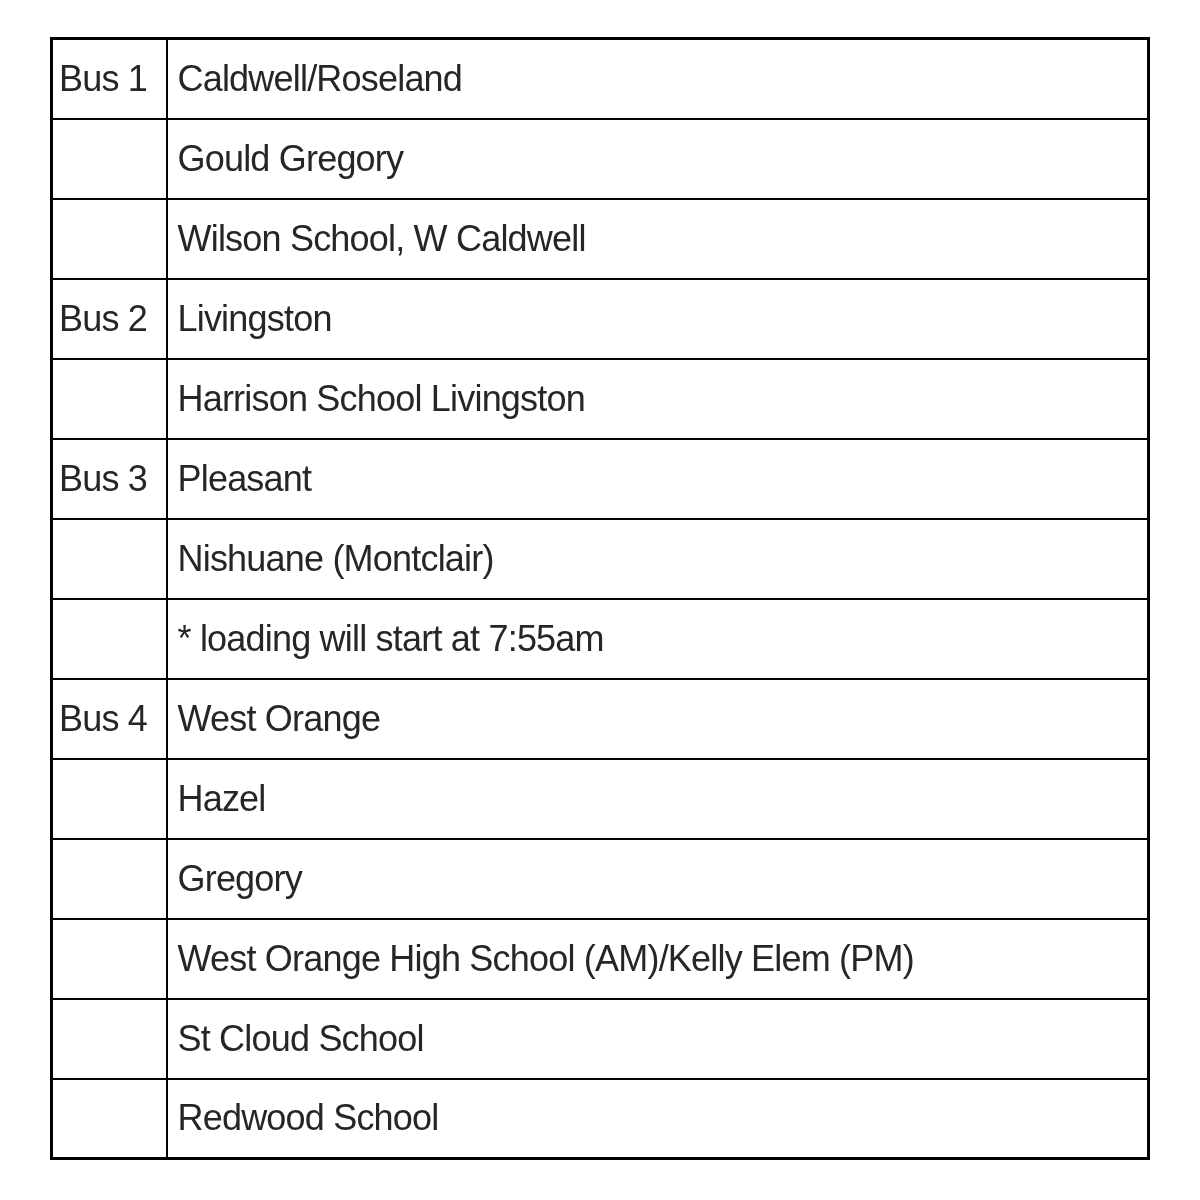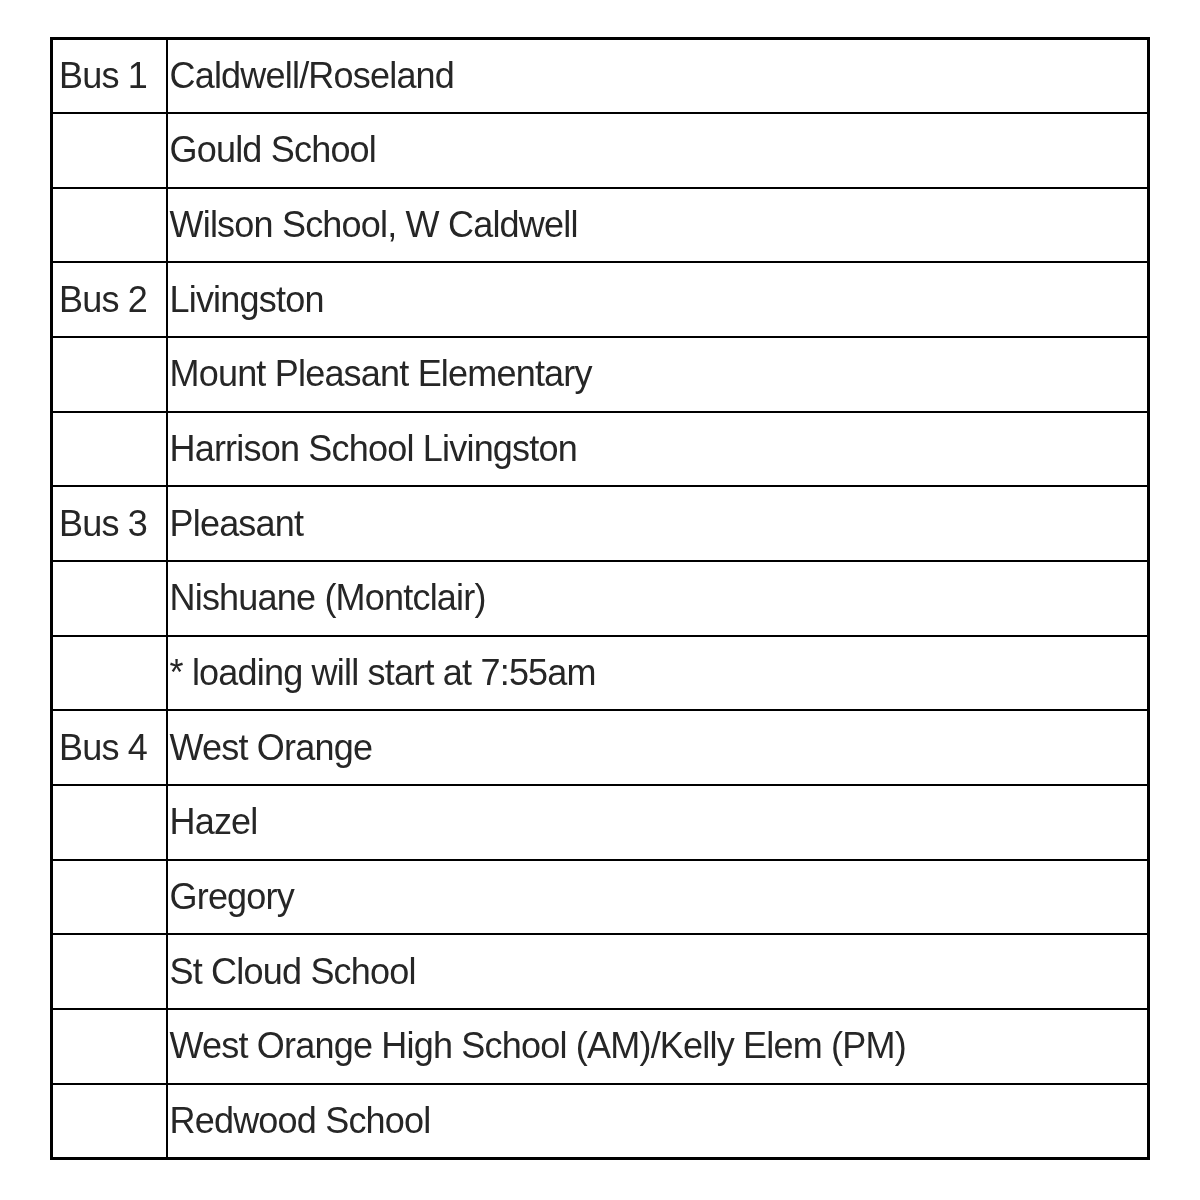--- a/index.html
+++ b/index.html
@@ -50,55 +50,51 @@
   table.bus-table tr:last-child td { border-bottom-width: 3px; }
   table.bus-table td:first-child { border-left-width: 3px; }
   table.bus-table td:last-child { border-right-width: 3px; }
 
   td.bus-cell {
     width: 115px;
     padding-left: 6px;
   }
 
   td.location-cell {
-    padding-left: 2px;
+    padding-left: 10px;
   }
 </style>
 </head>
 <body>
 
 <div class="page">
   <table class="bus-table">
     <tbody>
   <tr>
     <td class="bus-cell">Bus 1</td>
     <td class="location-cell">Caldwell/Roseland</td>
   </tr>
 
   <tr>
     <td class="bus-cell"></td>
-    <td class="location-cell">Gould School</td>
+    <td class="location-cell">Gould Gregory</td>
   </tr>
 
 
   <tr>
     <td class="bus-cell"></td>
     <td class="location-cell">Wilson School, W Caldwell</td>
   </tr>
 
   <tr>
     <td class="bus-cell">Bus 2</td>
     <td class="location-cell">Livingston</td>
   </tr>
 
 
-  <tr>
-    <td class="bus-cell"></td>
-    <td class="location-cell">Mount Pleasant Elementary</td>
-  </tr>
 
   <tr>
     <td class="bus-cell"></td>
     <td class="location-cell">Harrison School Livingston</td>
   </tr>
 
   <tr>
     <td class="bus-cell">Bus 3</td>
     <td class="location-cell">Pleasant</td>
   </tr>
@@ -123,26 +119,26 @@
     <td class="location-cell">Hazel</td>
   </tr>
 
   <tr>
     <td class="bus-cell"></td>
     <td class="location-cell">Gregory</td>
   </tr>
 
   <tr>
     <td class="bus-cell"></td>
-    <td class="location-cell">St Cloud School</td>
+    <td class="location-cell">West Orange High School (AM)/Kelly Elem (PM)</td>
   </tr>
 
   <tr>
     <td class="bus-cell"></td>
-    <td class="location-cell">West Orange High School (AM)/Kelly Elem (PM)</td>
+    <td class="location-cell">St Cloud School</td>
   </tr>
 
   <tr>
     <td class="bus-cell"></td>
     <td class="location-cell">Redwood School</td>
   </tr>
 </tbody>
   </table>
 </div>
 

